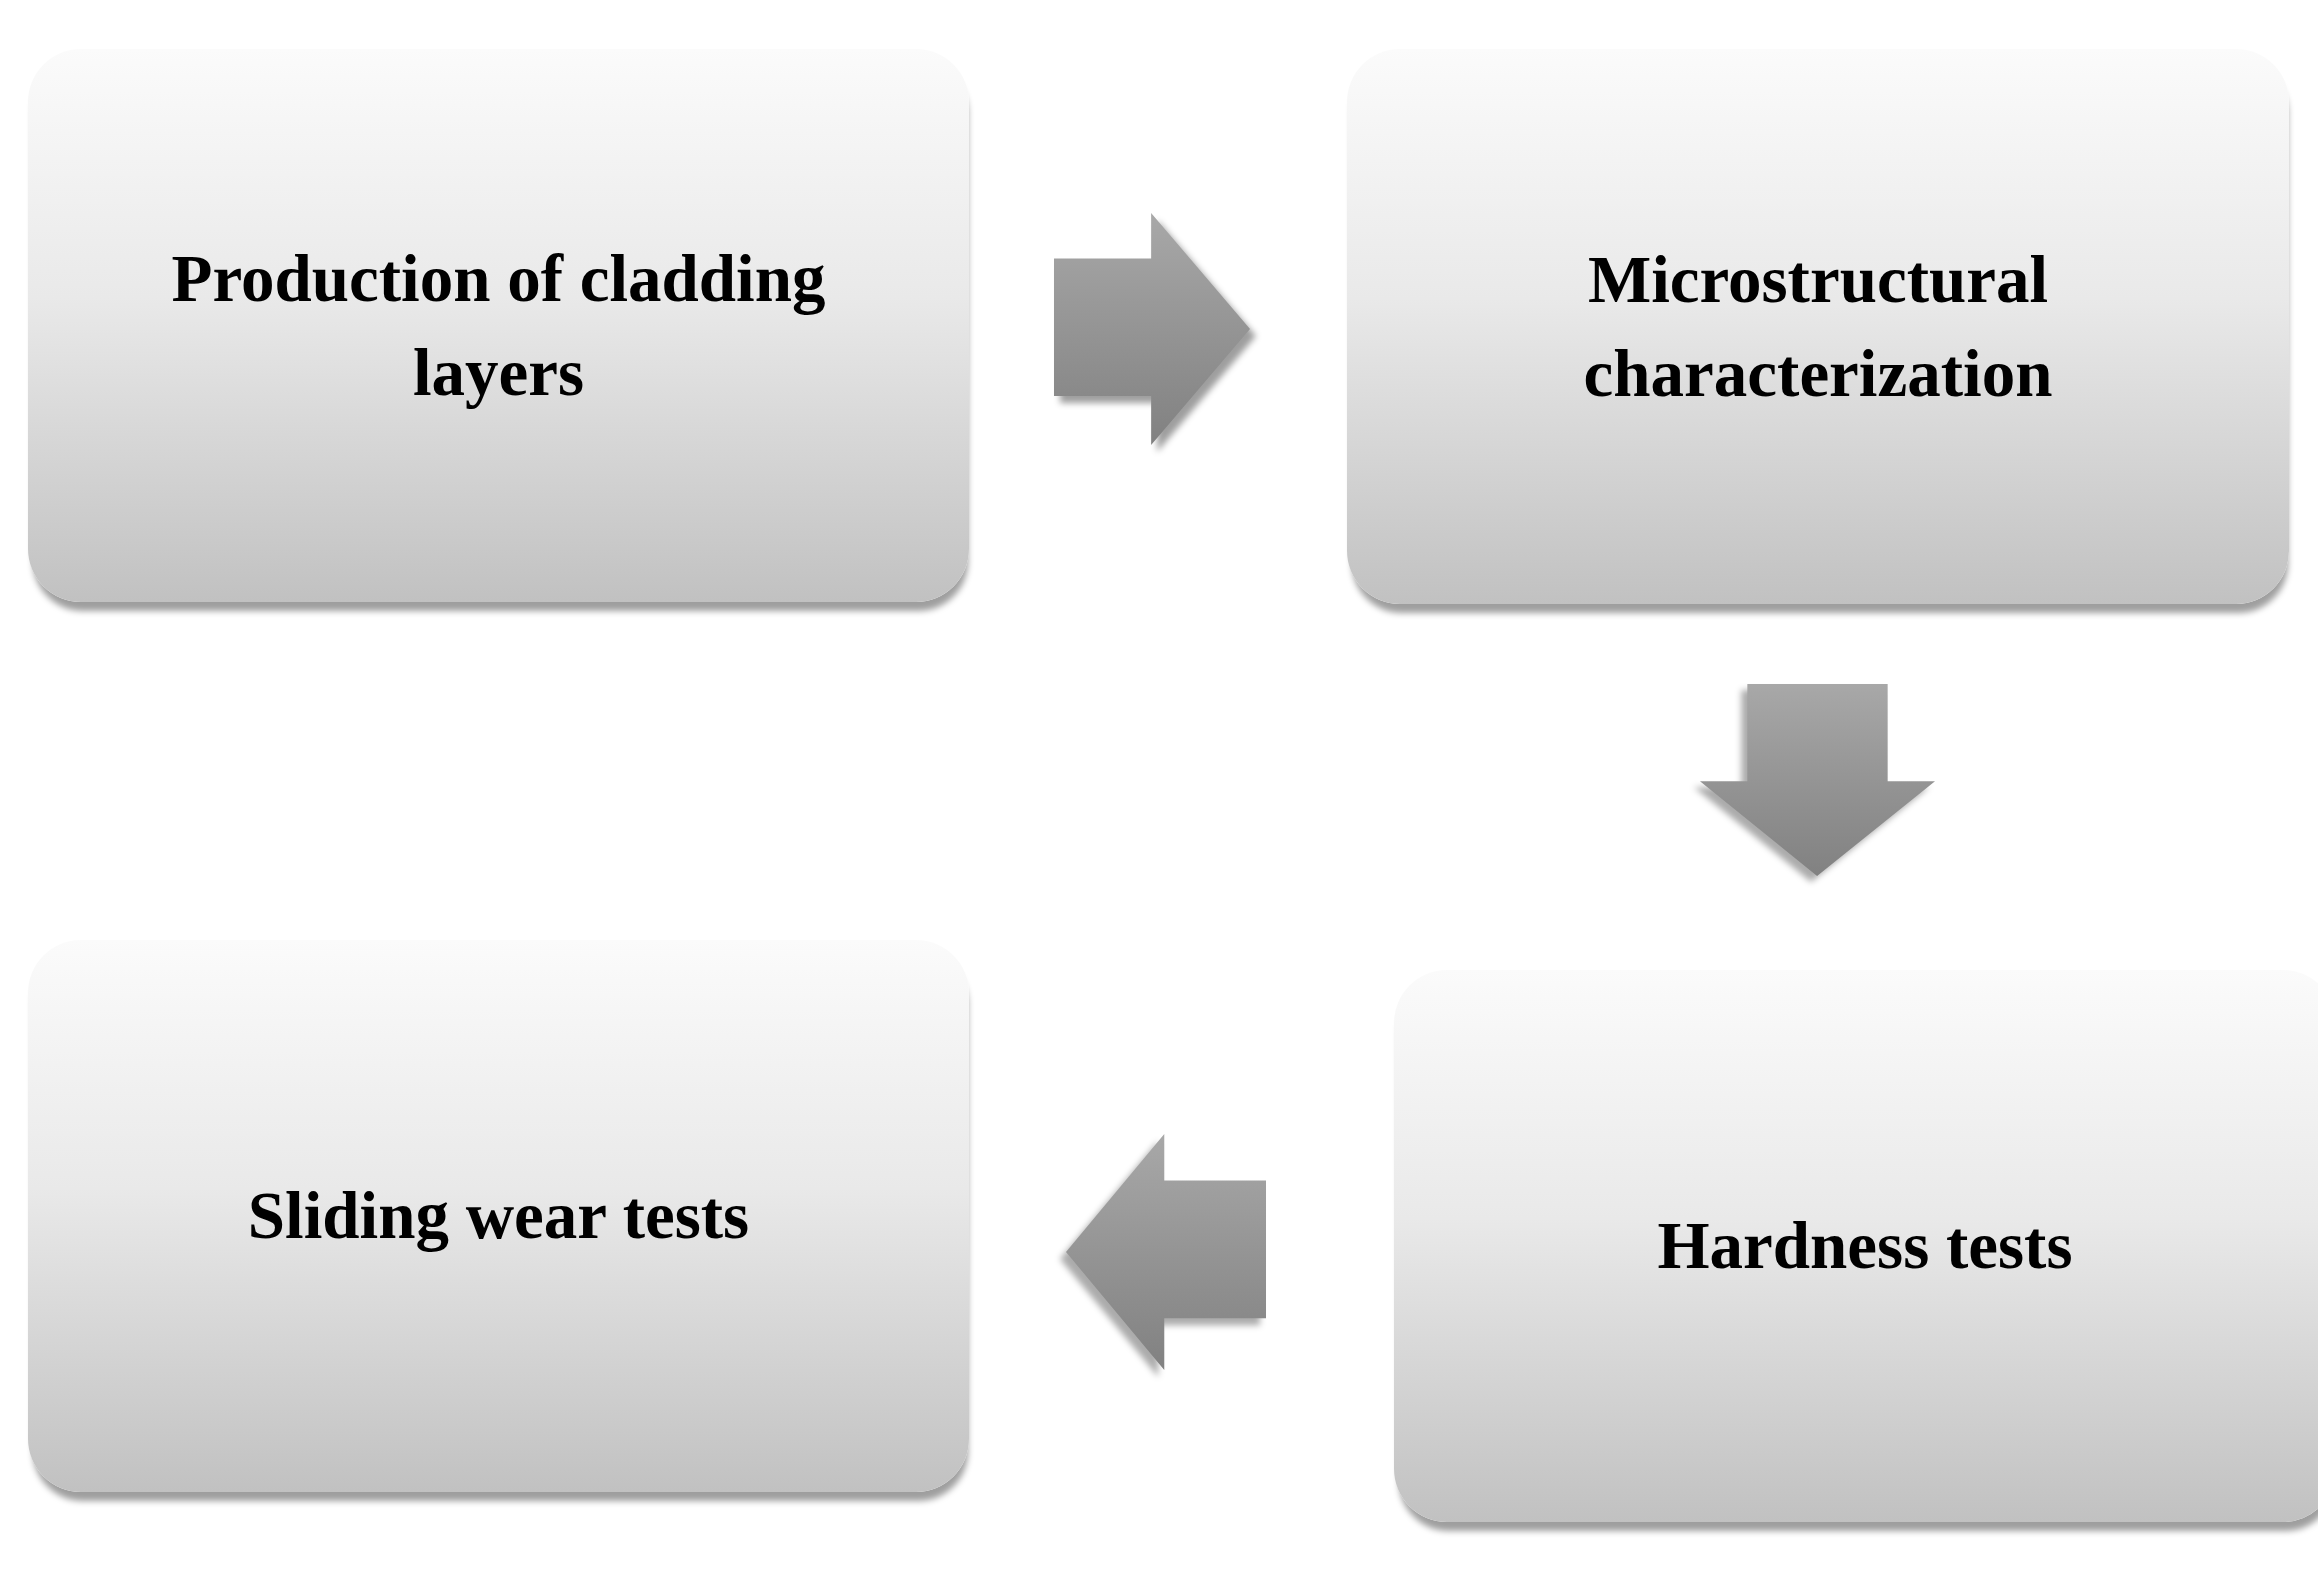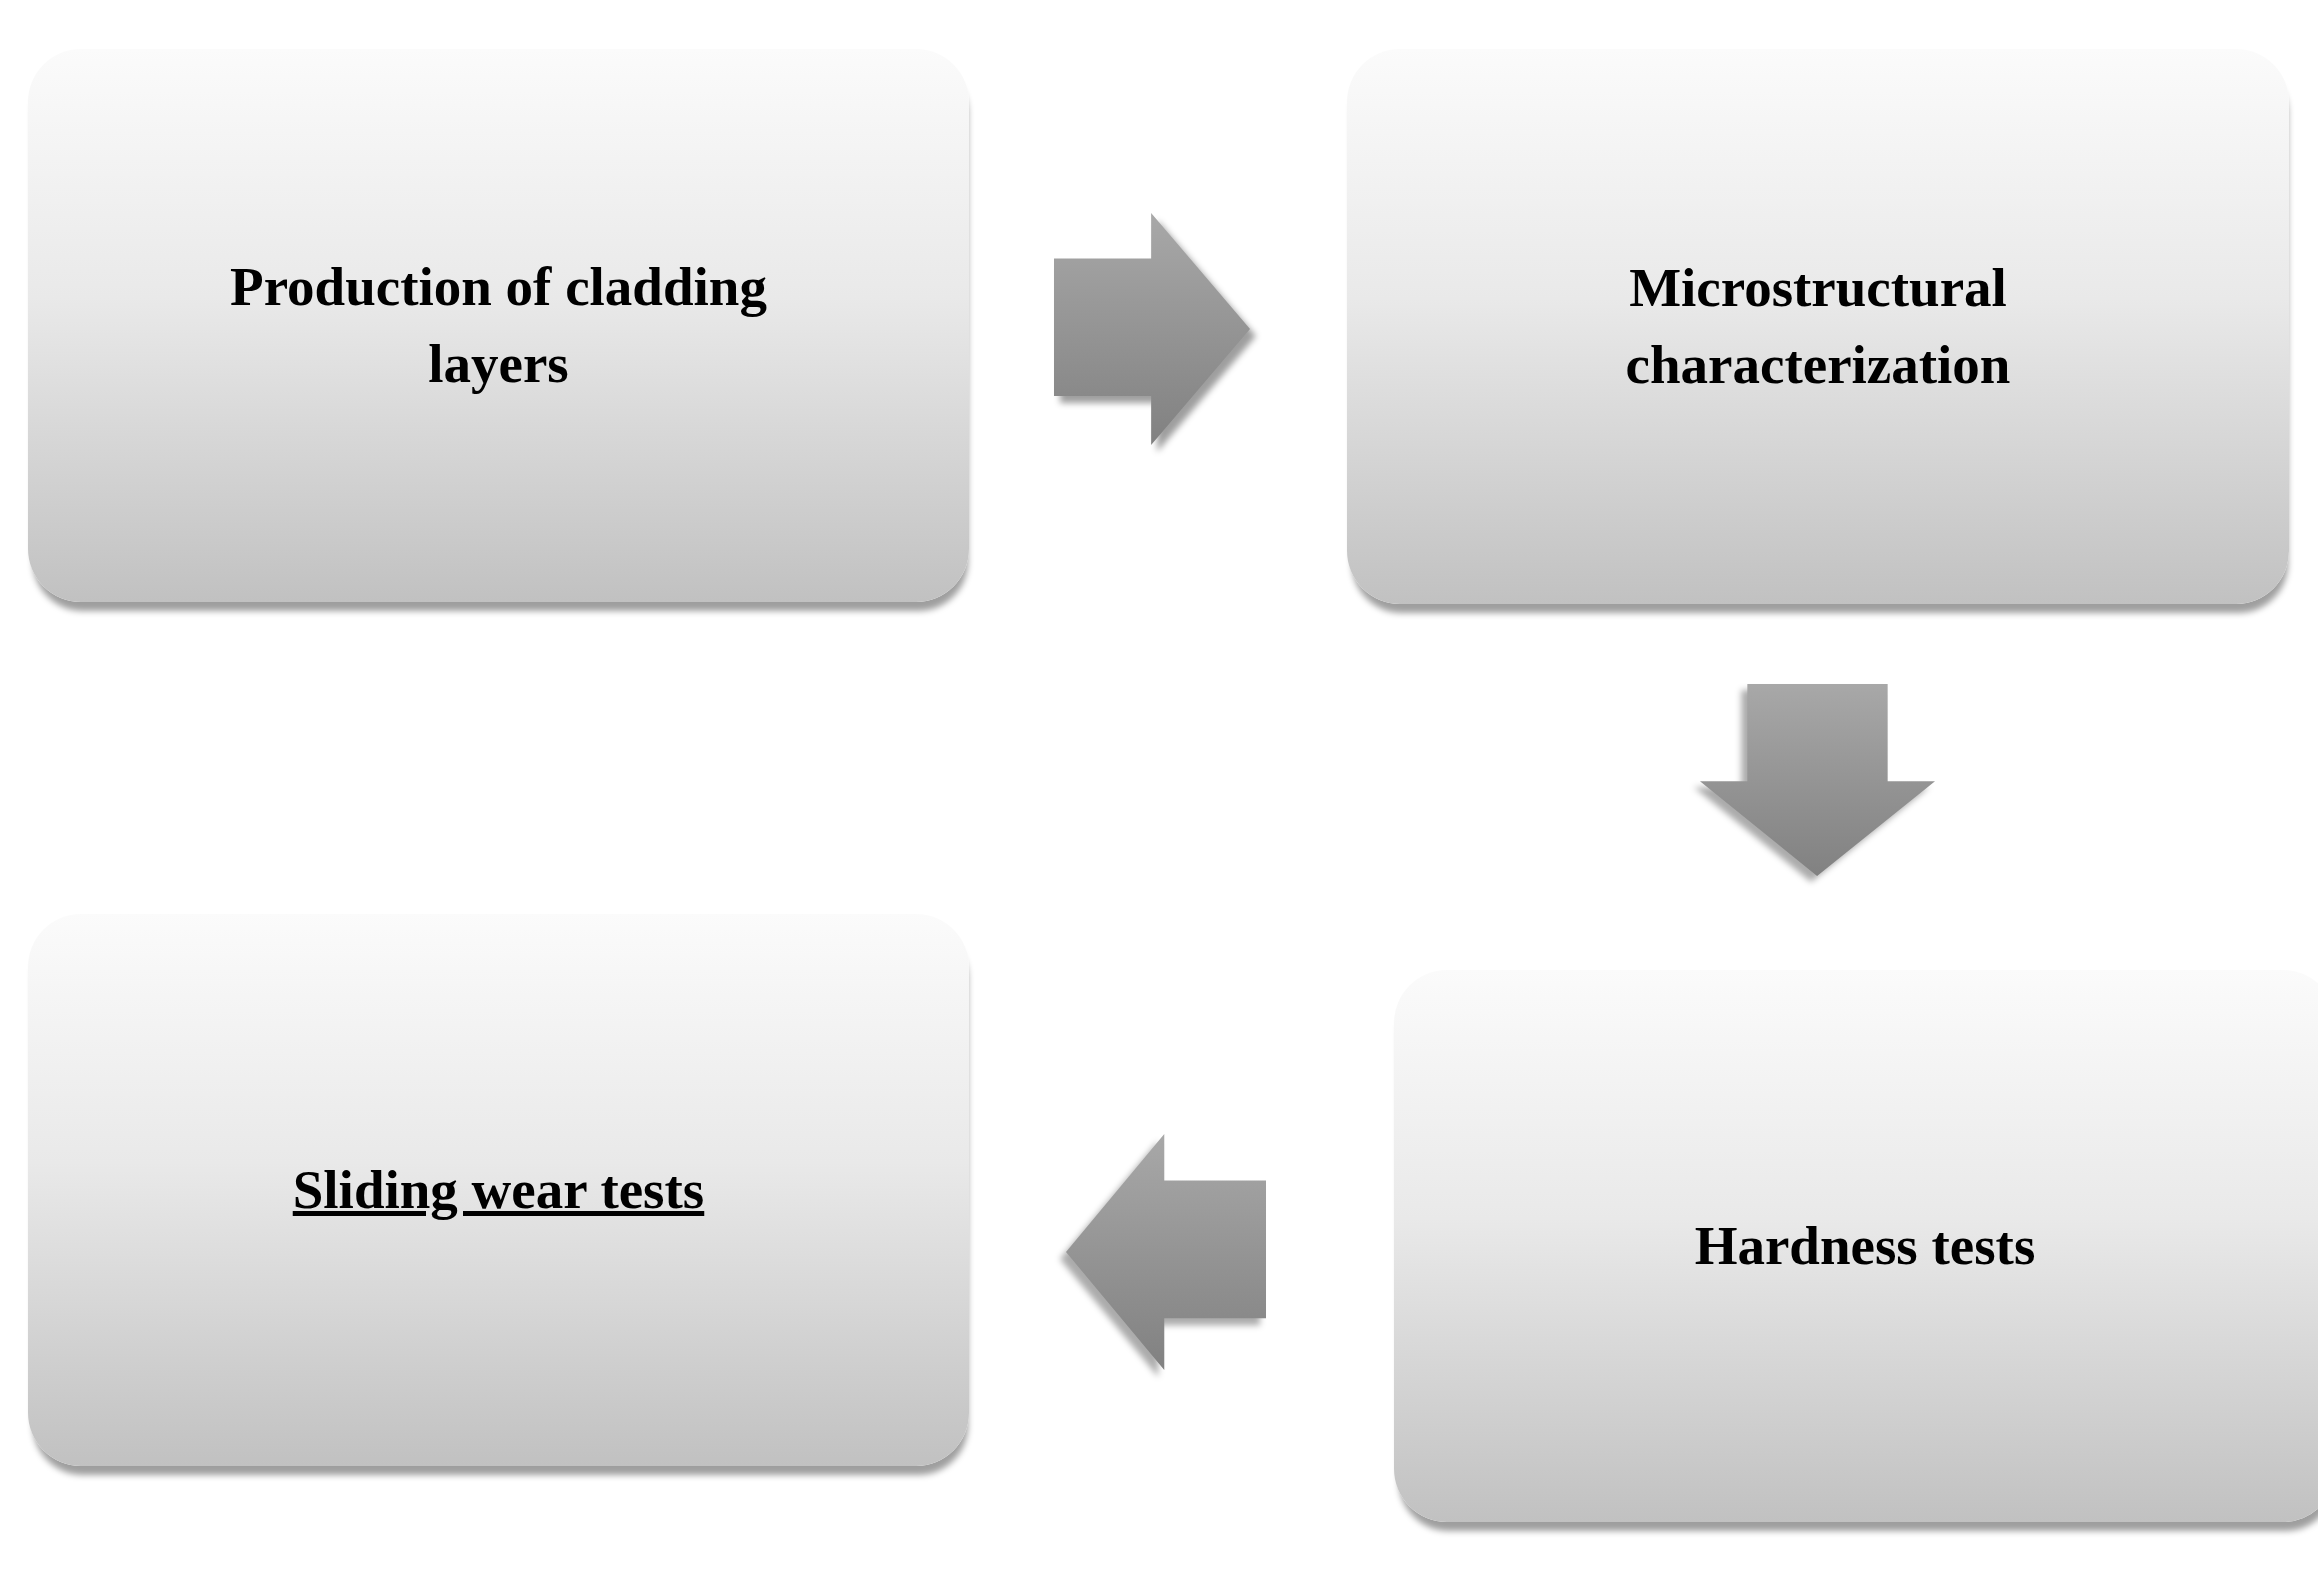--- a/index.html
+++ b/index.html
@@ -24,28 +24,28 @@
     align-items: center;
     justify-content: center;
   }
   .node-text {
     display: block;
     width: 100%;
     text-align: center;
     white-space: pre-line;
     color: #000000;
     font-weight: 700;
-    font-size: 55px;
+    font-size: 67px;
     line-height: 1.39;
     letter-spacing: 0px;
   }
   .node-production       { left: 28px;   top: 49px;   width: 941px; height: 553px; }
   .node-microstructural  { left: 1347px; top: 49px;   width: 942px; height: 555px; }
   .node-hardness         { left: 1394px; top: 970px; width: 942px; height: 552px; }
-  .node-sliding          { left: 28px;   top: 914px; width: 941px; height: 552px; text-decoration: underline; }
+  .node-sliding          { left: 28px;   top: 940px; width: 941px; height: 552px; }
 
   .arrow {
     position: absolute;
     overflow: visible;
   }
   .arrow-right {
     left: 1054px; top: 213px; width: 196px; height: 232px;
     filter: drop-shadow(6.9px 7.7px 3.4px rgba(0, 0, 0, 0.38));
   }
   .arrow-down {

